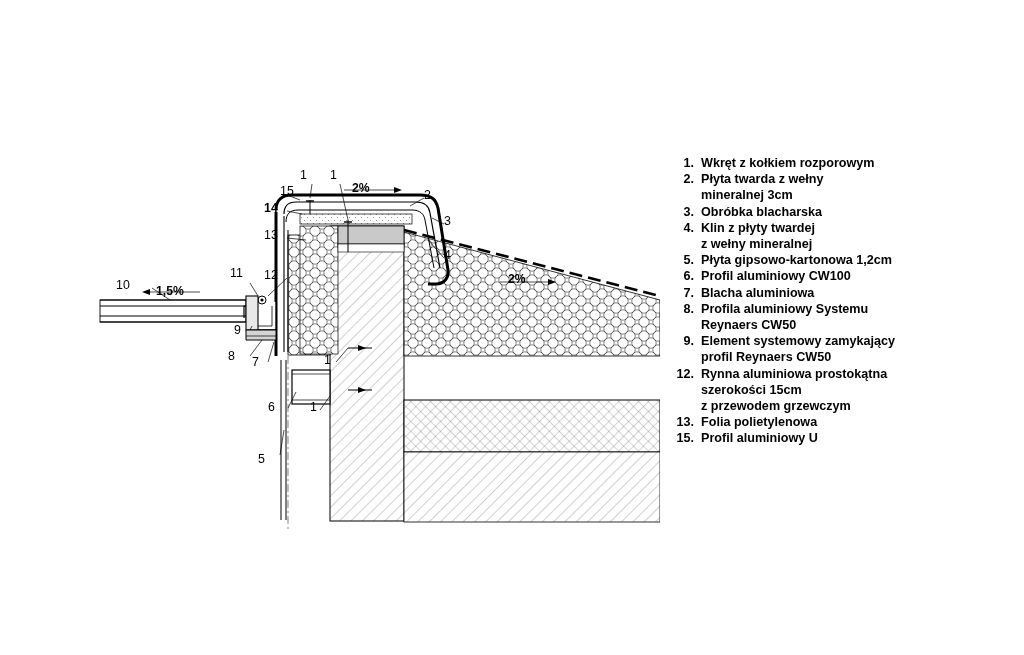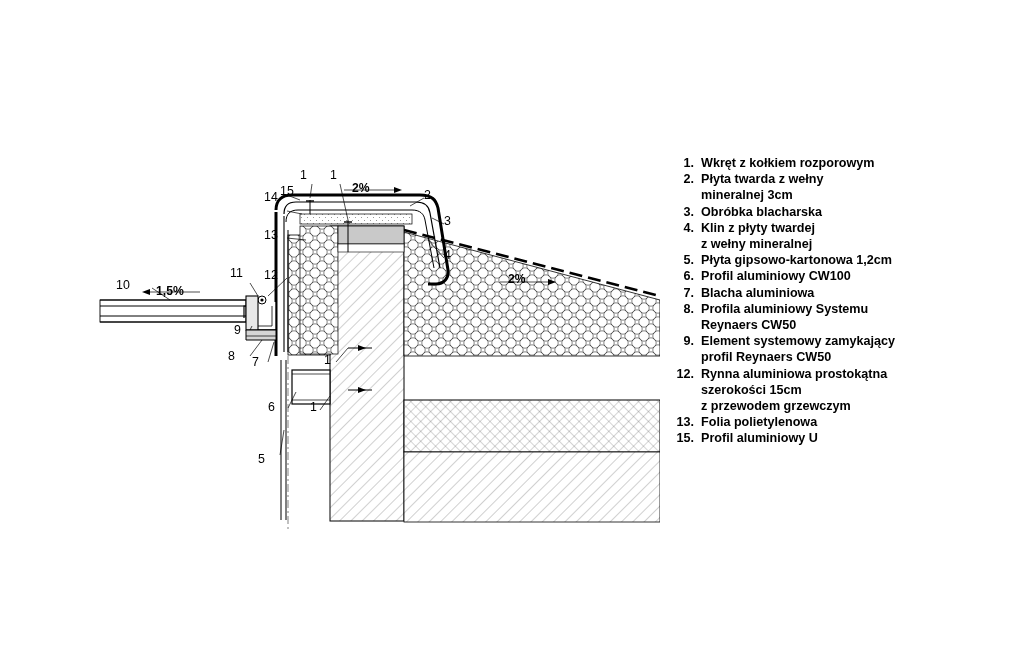--- a/index.html
+++ b/index.html
@@ -226,21 +226,21 @@
       <line x1="500" y1="282" x2="548" y2="282"></line>
       <polygon points="548,279 556,282 548,285" fill="#000" stroke="none"></polygon>
 
       <line x1="200" y1="292" x2="150" y2="292"></line>
       <polygon points="150,289 142,292 150,295" fill="#000" stroke="none"></polygon>
     </g>
   </svg>
 
   
   <div class="callout" style="left:264px; top:184px;margin-left:16px;">15</div>
-  <div class="callout" style="left:264px; top:190px;">14</div>
+  <div class="callout" style="left:264px; top:201px;font-weight:bold;">14</div>
   <div class="callout" style="left:264px; top:228px;">13</div>
   <div class="callout" style="left:264px; top:268px;">12</div>
   <div class="callout" style="left:230px; top:266px;">11</div>
   <div class="callout" style="left:116px; top:278px;">10</div>
   <div class="callout" style="left:234px; top:323px;">9</div>
   <div class="callout" style="left:228px; top:349px;">8</div>
   <div class="callout" style="left:252px; top:355px;">7</div>
   <div class="callout" style="left:268px; top:400px;">6</div>
   <div class="callout" style="left:258px; top:452px;">5</div>
   <div class="callout" style="left:444px; top:248px;">4</div>

